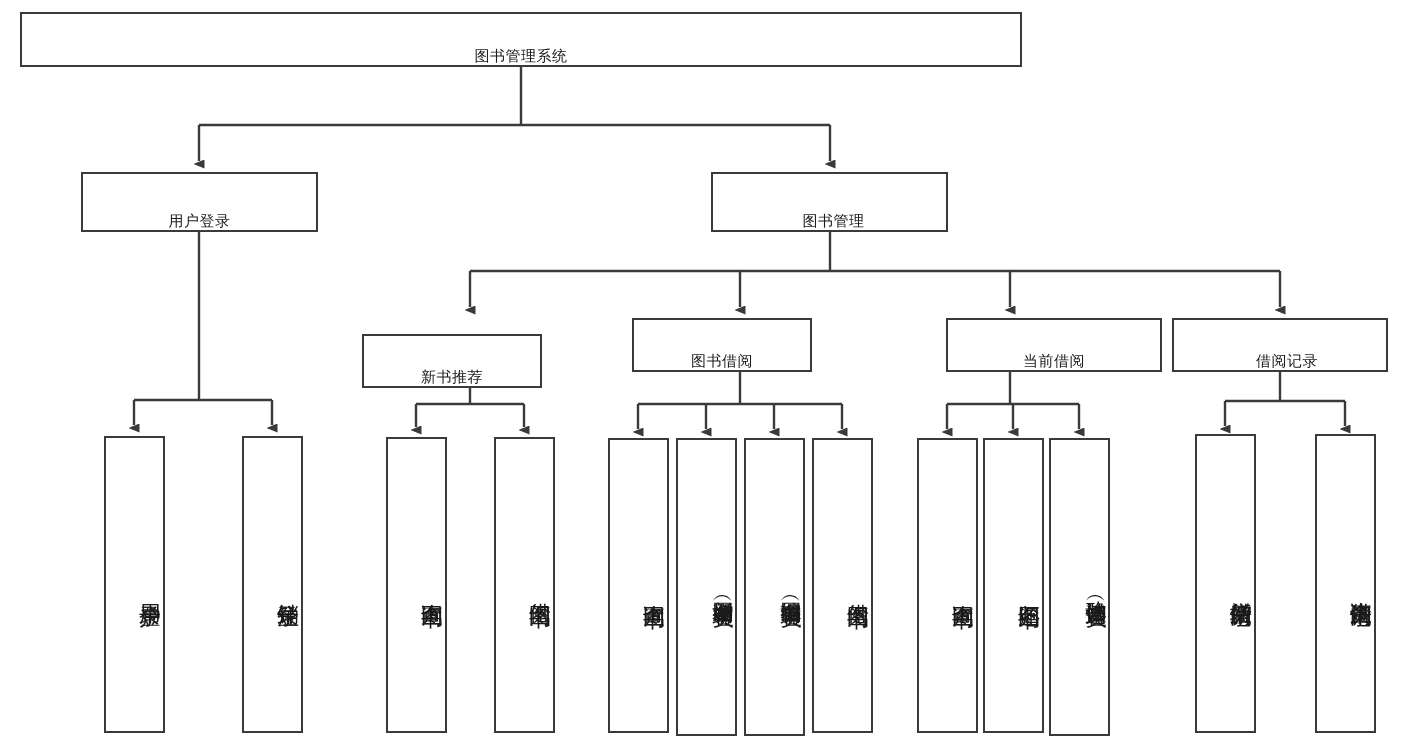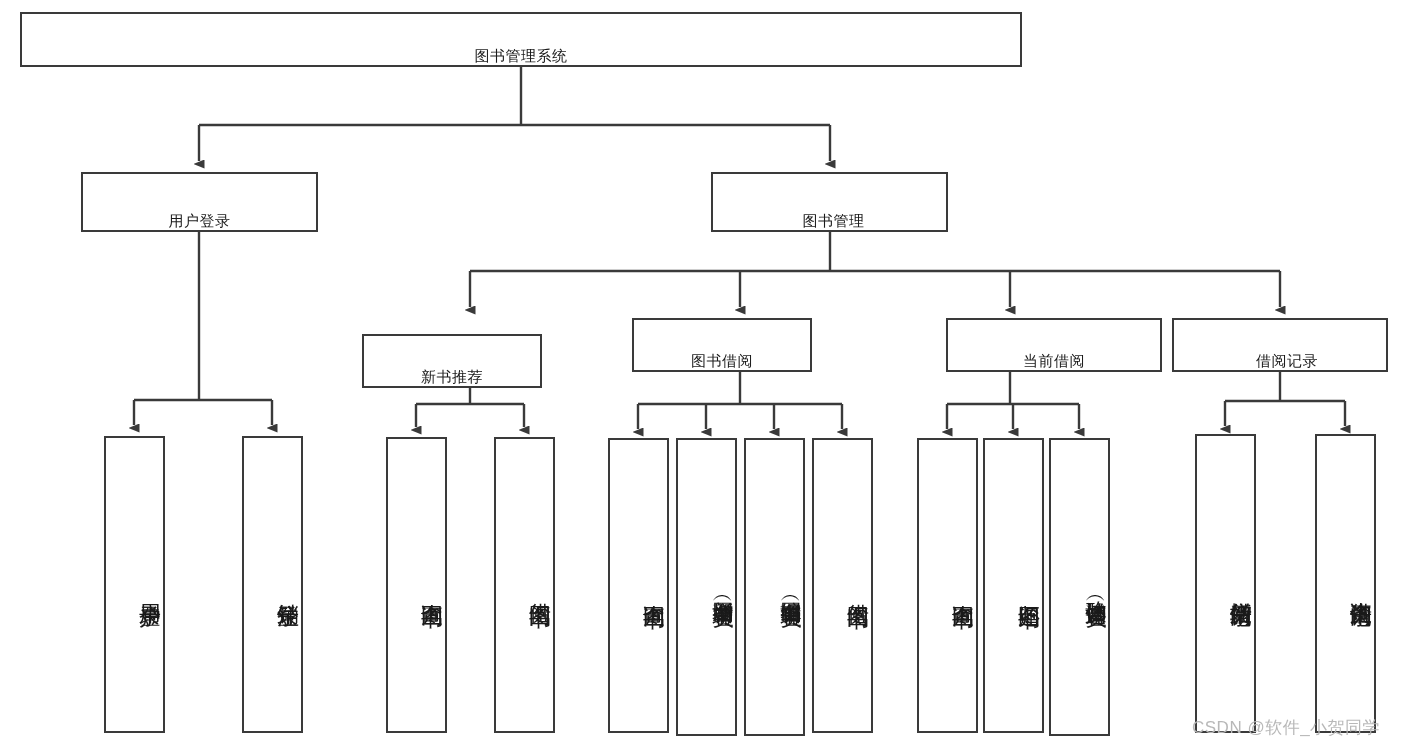--- a/index.html
+++ b/index.html
@@ -185,15 +185,14 @@
     <span>确认归还（管理员）</span>
   </div>
 
   <div class="node node-v" style="left:1195px; top:434px; width:61px; height:299px;">
     <span>新增借阅记录</span>
   </div>
   <div class="node node-v" style="left:1315px; top:434px; width:61px; height:299px;">
     <span>查询借阅记录</span>
   </div>
 
-  <div class="watermark" style="left:1192px; top:716px;">CSDN @软件_小贺同学</div>
 
 </div>
 
 </body></html>

